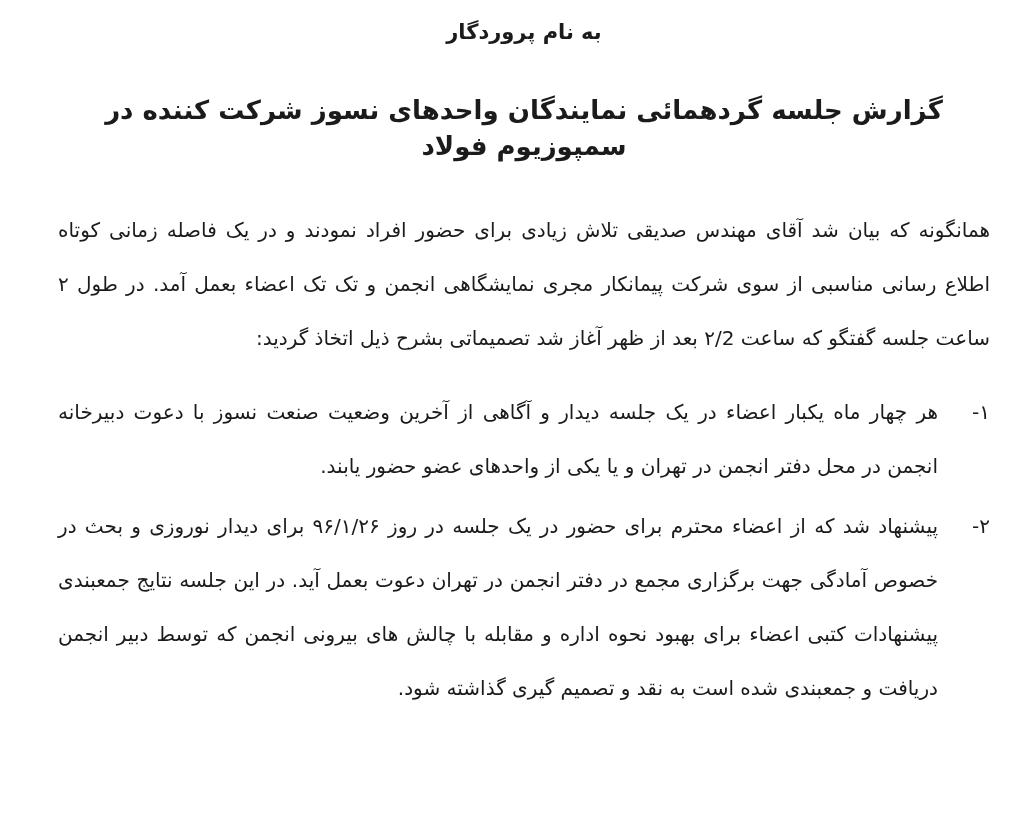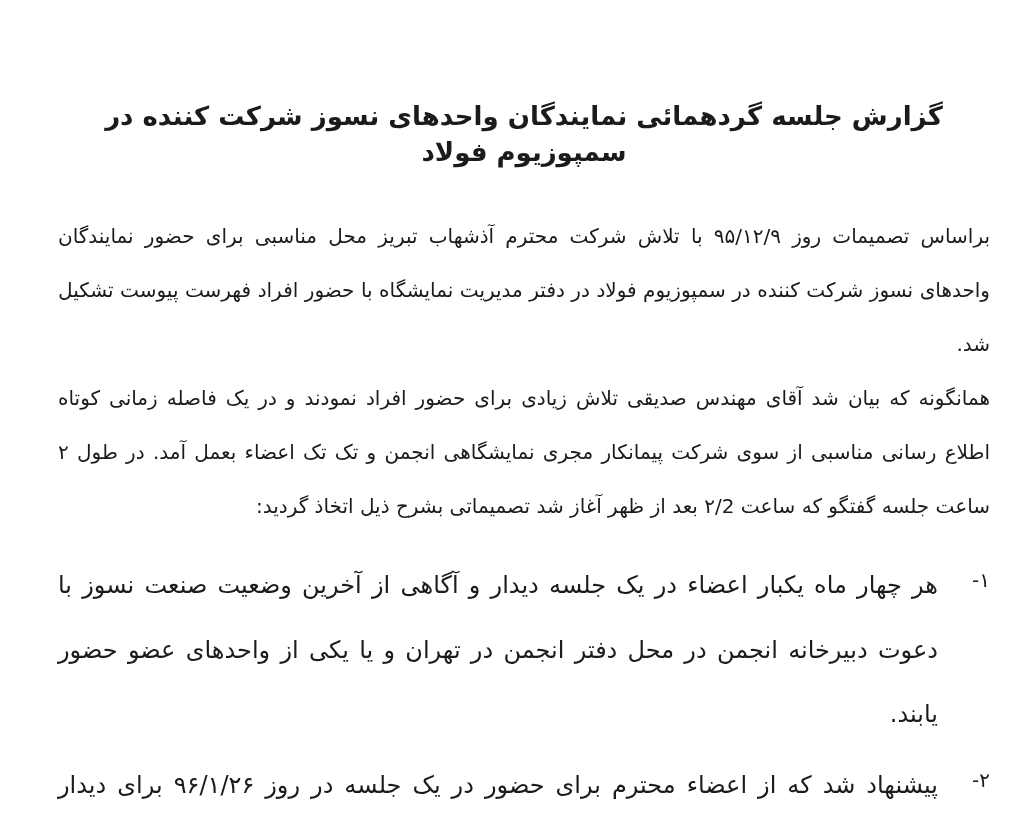--- a/index.html
+++ b/index.html
@@ -27,21 +27,21 @@
     text-align: center;
     font-size: 21px;
     font-weight: bold;
     margin: 10px 0 0 0;
     letter-spacing: 0.5px;
   }
   .doc-title {
     text-align: center;
     font-size: 26px;
     font-weight: bold;
-    margin: 88px 0 0 0;
+    margin: 48px 0 0 0;
     line-height: 1.4;
   }
   .doc-subtitle {
     text-align: center;
     font-size: 24px;
     font-weight: bold;
     margin: 14px 0 0 0;
   }
   .body-text {
     margin-top: 38px;
@@ -63,38 +63,38 @@
     align-items: flex-start;
     margin-top: 6px;
   }
   .resolution-number {
     flex: 0 0 52px;
     font-size: 20px;
     line-height: 2.7;
   }
   .resolution-text {
     flex: 1 1 auto;
-    font-size: 24px;
+    font-size: 20px;
     line-height: 2.7;
     text-align: justify;
     text-justify: inter-word;
   }
 </style>
 </head>
 <body>
 
 <div class="page">
 
+  <div class="bismillah">به نام پروردگار</div>
 
   <h1 class="doc-title">گزارش جلسه گردهمائی نمایندگان واحدهای نسوز شرکت کننده در سمپوزیوم فولاد</h1>
 
 
   <div class="body-text">
 
-    <p>براساس تصمیمات روز ۹۵/۱۲/۹ با تلاش شرکت محترم آذشهاب تبریز محل مناسبی برای حضور نمایندگان واحدهای نسوز شرکت کننده در سمپوزیوم فولاد در دفتر مدیریت نمایشگاه با حضور افراد فهرست پیوست تشکیل شد.</p>
 
     <p>همانگونه که بیان شد آقای مهندس صدیقی تلاش زیادی برای حضور افراد نمودند و در یک فاصله زمانی کوتاه اطلاع رسانی مناسبی از سوی شرکت پیمانکار مجری نمایشگاهی انجمن و تک تک اعضاء بعمل آمد. در طول ۲ ساعت جلسه گفتگو که ساعت ۲/2 بعد از ظهر آغاز شد تصمیماتی بشرح ذیل اتخاذ گردید:</p>
 
     <ol class="resolutions">
 
       <li class="resolution-item">
         <span class="resolution-number">۱-</span>
         <span class="resolution-text">هر چهار ماه یکبار اعضاء در یک جلسه دیدار و آگاهی از آخرین وضعیت صنعت نسوز با دعوت دبیرخانه انجمن در محل دفتر انجمن در تهران و یا یکی از واحدهای عضو حضور یابند.</span>
       </li>
 

